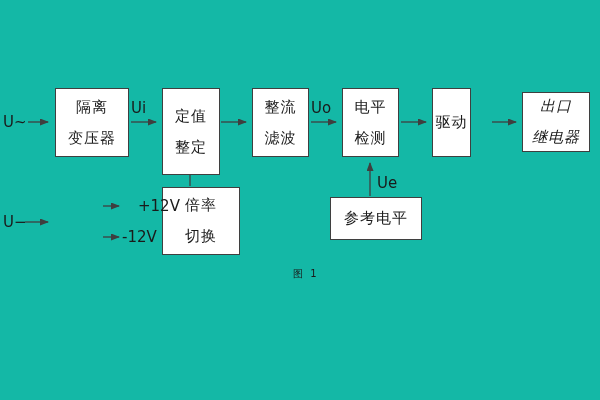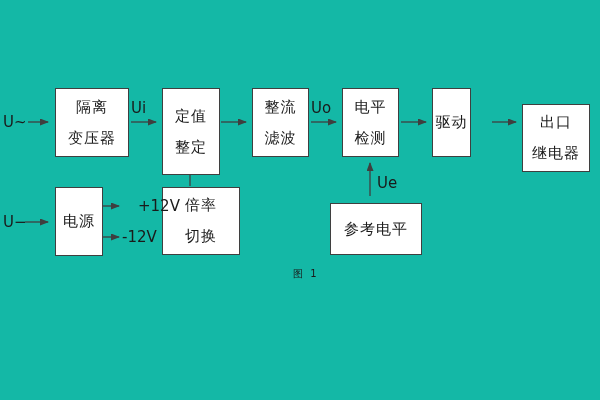--- a/index.html
+++ b/index.html
@@ -70,35 +70,32 @@
 
   <div class="box" style="left:342px;top:88px;width:57px;height:69px;">
     <span class="box-label">电平
 检测</span>
   </div>
 
   <div class="box" style="left:432px;top:88px;width:39px;height:69px;">
     <span class="box-label">驱动</span>
   </div>
 
-  <div class="box" style="left:522px;top:104px;width:68px;height:68px;">
+  <div class="box" style="left:522px;top:92px;width:68px;height:60px;font-style:italic;">
     <span class="box-label">出口
 继电器</span>
   </div>
 
-  <div class="box" style="left:55px;top:187px;width:48px;height:69px;">
-    <span class="box-label">电源</span>
-  </div>
 
   <div class="box" style="left:162px;top:187px;width:78px;height:68px;">
     <span class="box-label">倍率
 切换</span>
   </div>
 
-  <div class="box" style="left:330px;top:197px;width:92px;height:52px;margin-top:6px;">
+  <div class="box" style="left:330px;top:197px;width:92px;height:43px;">
     <span class="box-label">参考电平</span>
   </div>
 
   <span class="sig" style="left:3px;top:113px;">U~</span>
   <span class="sig" style="left:131px;top:99px;">Ui</span>
   <span class="sig" style="left:311px;top:99px;">Uo</span>
   <span class="sig" style="left:377px;top:174px;">Ue</span>
   <span class="sig" style="left:3px;top:213px;">U−</span>
   <span class="sig" style="left:130px;top:197px;margin-left:8px;">+12V</span>
   <span class="sig" style="left:122px;top:228px;">-12V</span>

